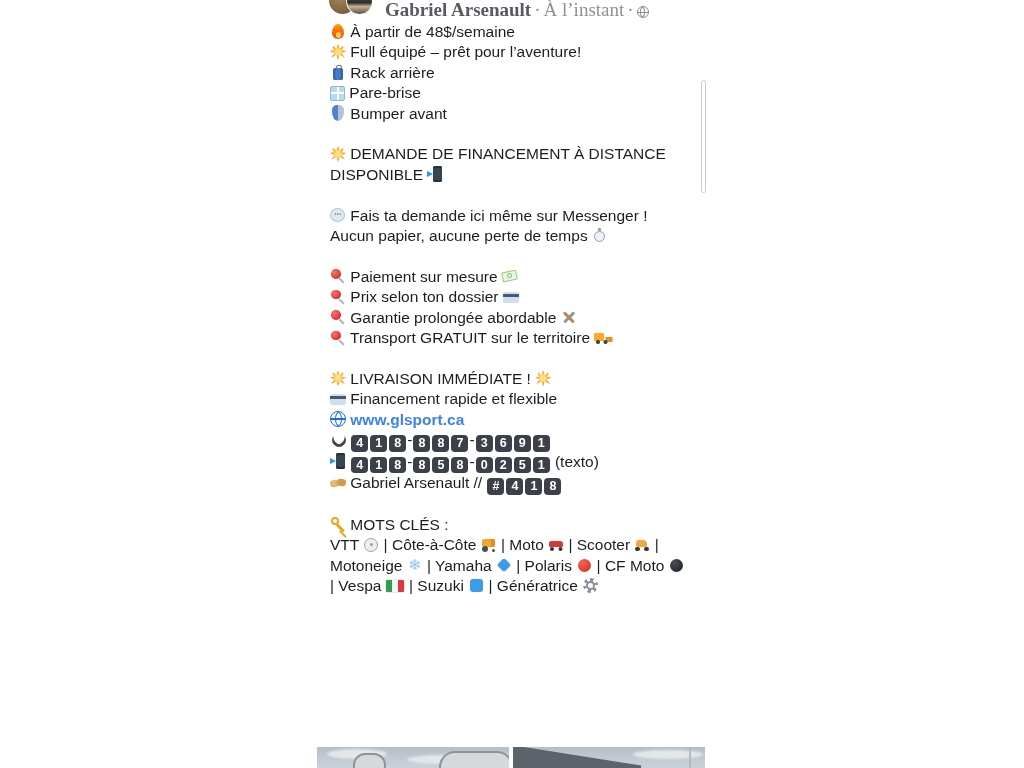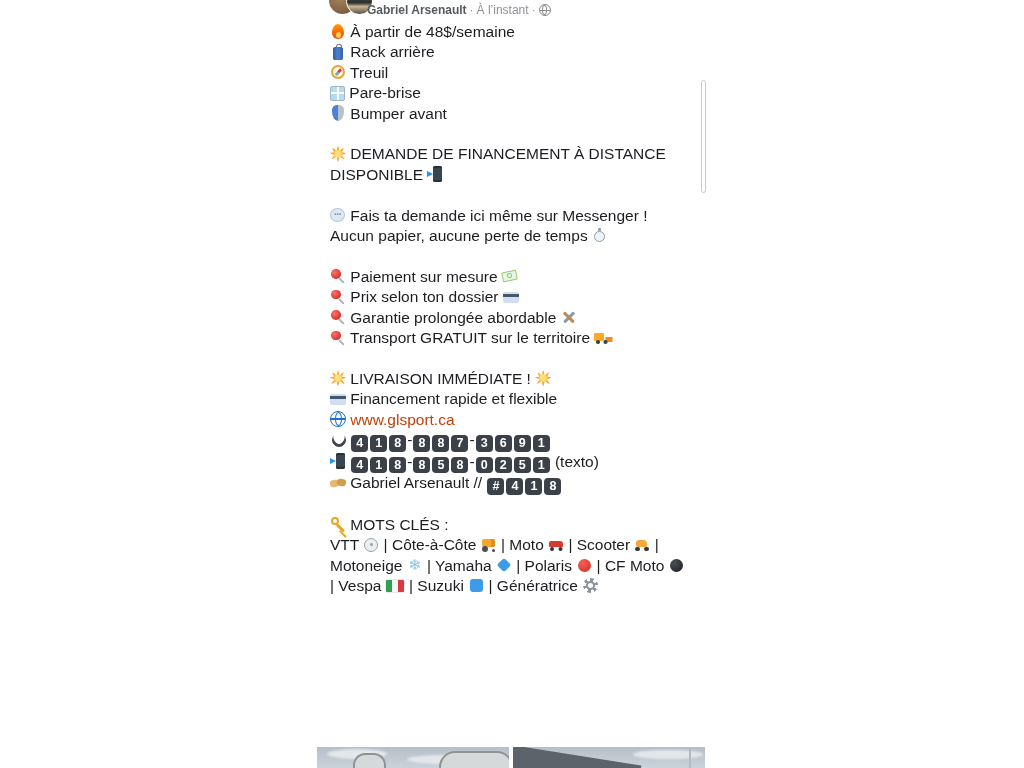--- a/index.html
+++ b/index.html
@@ -7,34 +7,34 @@
           font-family:"Liberation Sans","DejaVu Sans",sans-serif;}
   .post{position:absolute;left:317px;top:0;width:389px;}
   
   .header{position:relative;height:22px;}
   .avatar{position:absolute;left:12px;top:-13px;width:46px;height:34px;}
   .av-back{position:absolute;left:0;top:0;width:27px;height:27px;border-radius:50%;
            background:radial-gradient(circle at 40% 30%,#a98a60,#7c5f41 75%);}
   .av-front{position:absolute;left:17px;top:1px;width:25px;height:25px;border-radius:50%;border:1px solid #fff;
             background:linear-gradient(180deg,#cdb astetic 0%,#d9c6a8 18%,#3c3c3c 40%,#2e2e2e 55%,#c9b391 70%,#57504a 100%);
             background:linear-gradient(180deg,#d9c6a8 18%,#3c3c3c 40%,#2e2e2e 55%,#c9b391 70%,#57504a 100%);}
-  .meta{position:absolute;left:50px;top:1px;font-size:12px;line-height:18px;white-space:nowrap;}
+  .meta{position:absolute;left:68px;top:1px;font-size:19px;line-height:18px;white-space:nowrap;font-family:Liberation Serif, serif;}
   .author{font-weight:bold;color:#565b61;}
   .dot{color:#8d9196;padding:0 3px;}
   .time{color:#8d9196;}
   .ic-globeg{display:inline-block;width:12px;height:12px;border:1.2px solid #8a8d91;border-radius:50%;
              position:relative;vertical-align:-2px;box-sizing:border-box;}
   .ic-globeg::before{content:"";position:absolute;left:0;right:0;top:50%;height:1px;margin-top:-0.5px;background:#8a8d91;}
   .ic-globeg::after{content:"";position:absolute;left:50%;top:0;bottom:0;width:5px;margin-left:-2.5px;
                     border:1px solid #8a8d91;border-radius:50%;box-sizing:border-box;}
   
   .body{padding:0 14px 0 13px;font-size:15.5px;line-height:20.4px;color:#1b1d21;}
   .body p{margin:0;}
   .body p.blank{height:20.4px;}
-  .weblink{color:#c2410c;font-weight:normal;}
+  .weblink{color:#3b82f6;font-weight:bold;}
   
   .kc{display:inline-block;min-width:14px;height:16.5px;padding:0 1.5px;margin:0 1px;background:#3c4149;
       color:#fff;border-radius:4px;font-size:12.5px;line-height:16.5px;font-weight:bold;text-align:center;
       vertical-align:-2px;}
   
   .ic{display:inline-block;width:16px;height:16px;vertical-align:-2.5px;position:relative;}
   .ic-fire::before{content:"";position:absolute;left:2px;top:0;width:12px;height:15.5px;
       background:linear-gradient(180deg,#ff9800 8%,#ff6d00 45%,#f4511e 90%);
       border-radius:50% 50% 50% 50%/62% 62% 38% 38%;}
   .ic-fire::after{content:"";position:absolute;left:5.5px;top:8px;width:5px;height:6.5px;background:#ffd54f;
@@ -165,22 +165,22 @@
       <div class="avatar">
         <span class="av-back"></span>
         <span class="av-front"></span>
       </div>
       <div class="meta">
         <span class="author">Gabriel Arsenault</span><span class="dot">·</span><span class="time">À l’instant</span><span class="dot">·</span><span class="ic-globeg"></span>
       </div>
     </div>
     <div class="body" id="post-body">
         <p class="line"><span class="ic ic-fire"></span> À partir de 48$/semaine</p>
+        <p class="line"><span class="ic ic-boom"></span> Full équipé – prêt pour l’aventure!</p>
         <p class="line"><span class="ic ic-luggage"></span> Rack arrière</p>
-        <p class="line"><span class="ic ic-compass"></span> Treuil</p>
         <p class="line"><span class="ic ic-window"></span> Pare-brise</p>
         <p class="line"><span class="ic ic-shield"></span> Bumper avant</p>
         <p class="line blank">&nbsp;</p>
         <p class="line"><span class="ic ic-boom"></span> DEMANDE DE FINANCEMENT À DISTANCE DISPONIBLE <span class="ic ic-mobile_arrow"></span></p>
         <p class="line blank">&nbsp;</p>
         <p class="line"><span class="ic ic-speech"></span> Fais ta demande ici même sur Messenger !</p>
         <p class="line">Aucun papier, aucune perte de temps <span class="ic ic-stopwatch"></span></p>
         <p class="line blank">&nbsp;</p>
         <p class="line"><span class="ic ic-pushpin"></span> Paiement sur mesure <span class="ic ic-money"></span></p>
         <p class="line"><span class="ic ic-pushpin"></span> Prix selon ton dossier <span class="ic ic-credit_card"></span></p>

